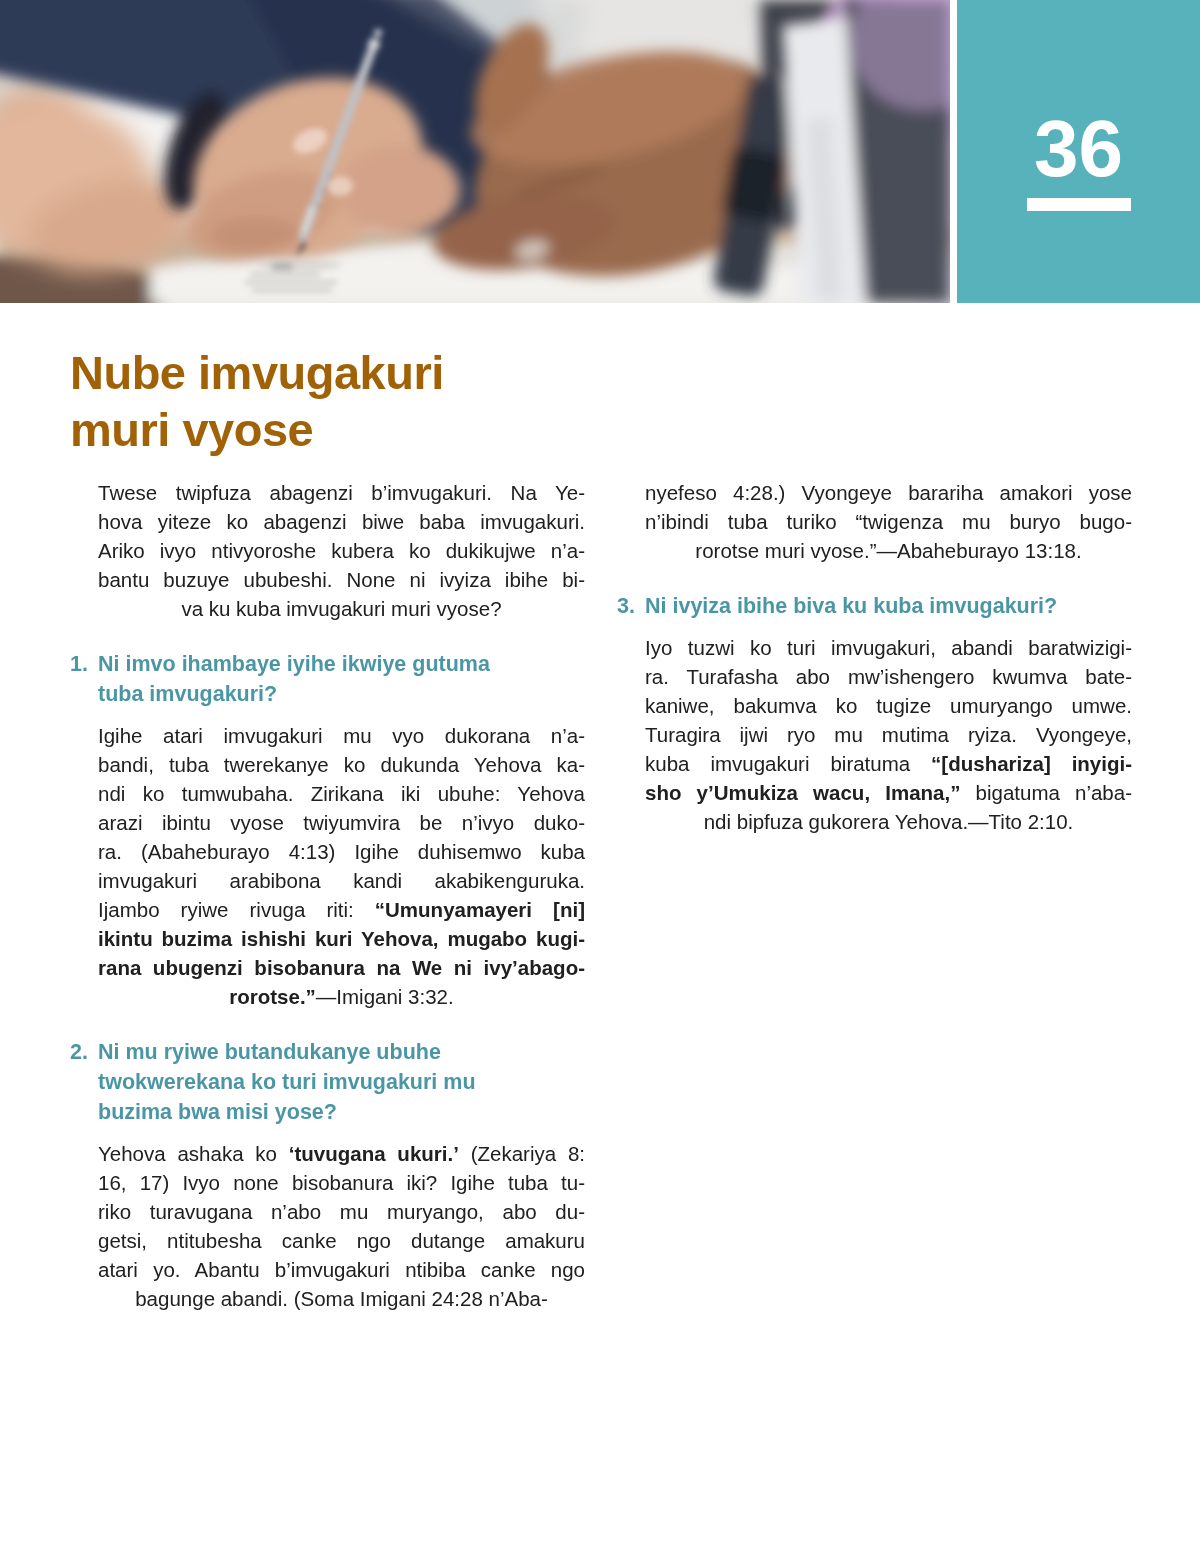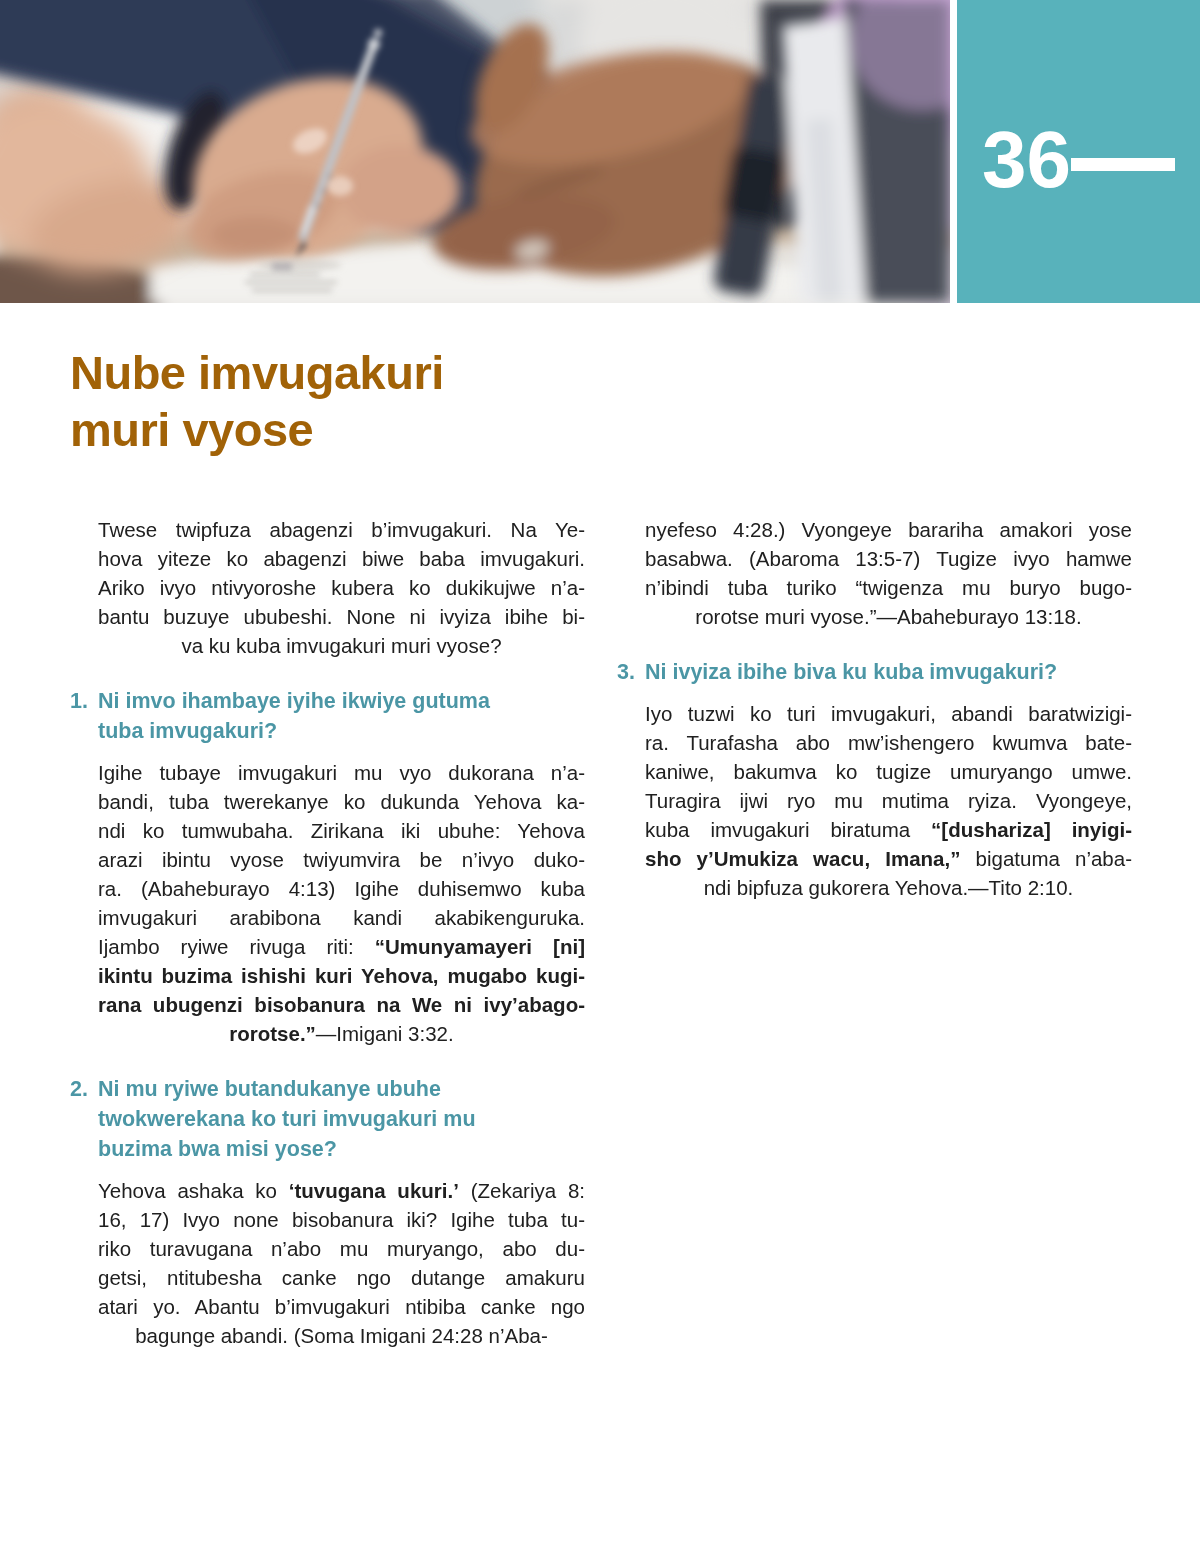--- a/index.html
+++ b/index.html
@@ -11,34 +11,34 @@
     font-family:"Liberation Sans", sans-serif;
     color:var(--body-text, #202020);
     overflow:hidden;
   }
   
   .hero { position:absolute; left:0; top:0; width:1200px; height:303px; }
   .hero-photo { position:absolute; left:0; top:0; width:950px; height:303px; overflow:hidden; background:#e9e7e4; }
   .badge {
     position:absolute; left:957px; top:0; width:243px; height:303px;
     background:var(--badge-teal, #58b2bb);
-    display:flex; flex-direction:row; align-items:center; justify-content:center;
+    display:flex; flex-direction:column; align-items:center; justify-content:center;
     padding-top:16px;
   }
   .badge-number { font-size:80px; font-weight:bold; color:#ffffff; line-height:1; }
   .badge-bar { width:104px; height:13px; background:#ffffff; margin-top:9px; }
   
   .title {
     position:absolute; left:70px; top:344px;
     font-size:47px; line-height:57px; font-weight:bold;
     letter-spacing:-0.5px; color:#a16207;
   }
   
   .columns {
-    position:absolute; left:70px; top:515px; width:1062px;
+    position:absolute; left:70px; top:478px; width:1062px;
     display:flex; gap:32px;
   }
   .col { width:515px; }
   .para {
     padding-left:28px;
     font-size:20.5px; line-height:29px;
     color:var(--body-text, #202020);
   }
   .line { text-align:justify; text-align-last:justify; }
   .line.last { text-align:center; text-align-last:auto; }
@@ -172,21 +172,21 @@
           <div class="line"><span>Ariko ivyo ntivyoroshe kubera ko dukikujwe n’a-</span></div>
           <div class="line"><span>bantu buzuye ububeshi. None ni ivyiza ibihe bi-</span></div>
           <div class="line last"><span>va ku kuba imvugakuri muri vyose?</span></div>
         </div>
         <div class="question">
           <span class="qnum">1.</span>
           <div class="hline">Ni imvo ihambaye iyihe ikwiye gutuma</div>
           <div class="hline">tuba imvugakuri?</div>
         </div>
         <div class="para">
-          <div class="line"><span>Igihe tubaye imvugakuri mu vyo dukorana n’a-</span></div>
+          <div class="line"><span>Igihe atari imvugakuri mu vyo dukorana n’a-</span></div>
           <div class="line"><span>bandi, tuba twerekanye ko dukunda Yehova ka-</span></div>
           <div class="line"><span>ndi ko tumwubaha. Zirikana iki ubuhe: Yehova</span></div>
           <div class="line"><span>arazi ibintu vyose twiyumvira be n’ivyo duko-</span></div>
           <div class="line"><span>ra. (Abaheburayo 4:13) Igihe duhisemwo kuba</span></div>
           <div class="line"><span>imvugakuri arabibona kandi akabikenguruka.</span></div>
           <div class="line"><span>Ijambo ryiwe rivuga riti: </span><span class="b">“Umunyamayeri [ni]</span></div>
           <div class="line"><span class="b">ikintu buzima ishishi kuri Yehova, mugabo kugi-</span></div>
           <div class="line"><span class="b">rana ubugenzi bisobanura na We ni ivy’abago-</span></div>
           <div class="line last"><span class="b">rorotse.”</span><span>—Imigani 3:32.</span></div>
         </div>
@@ -201,21 +201,20 @@
           <div class="line"><span>16, 17) Ivyo none bisobanura iki? Igihe tuba tu-</span></div>
           <div class="line"><span>riko turavugana n’abo mu muryango, abo du-</span></div>
           <div class="line"><span>getsi, ntitubesha canke ngo dutange amakuru</span></div>
           <div class="line"><span>atari yo. Abantu b’imvugakuri ntibiba canke ngo</span></div>
           <div class="line last"><span>bagunge abandi. (Soma Imigani 24:28 n’Aba-</span></div>
         </div>
       </section>
     <section class="col" id="col-right">
         <div class="para">
           <div class="line"><span>nyefeso 4:28.) Vyongeye barariha amakori yose</span></div>
-          <div class="line"><span>basabwa. (Abaroma 13:5-7) Tugize ivyo hamwe</span></div>
           <div class="line"><span>n’ibindi tuba turiko “twigenza mu buryo bugo-</span></div>
           <div class="line last"><span>rorotse muri vyose.”—Abaheburayo 13:18.</span></div>
         </div>
         <div class="question">
           <span class="qnum">3.</span>
           <div class="hline">Ni ivyiza ibihe biva ku kuba imvugakuri?</div>
         </div>
         <div class="para">
           <div class="line"><span>Iyo tuzwi ko turi imvugakuri, abandi baratwizigi-</span></div>
           <div class="line"><span>ra. Turafasha abo mw’ishengero kwumva bate-</span></div>

